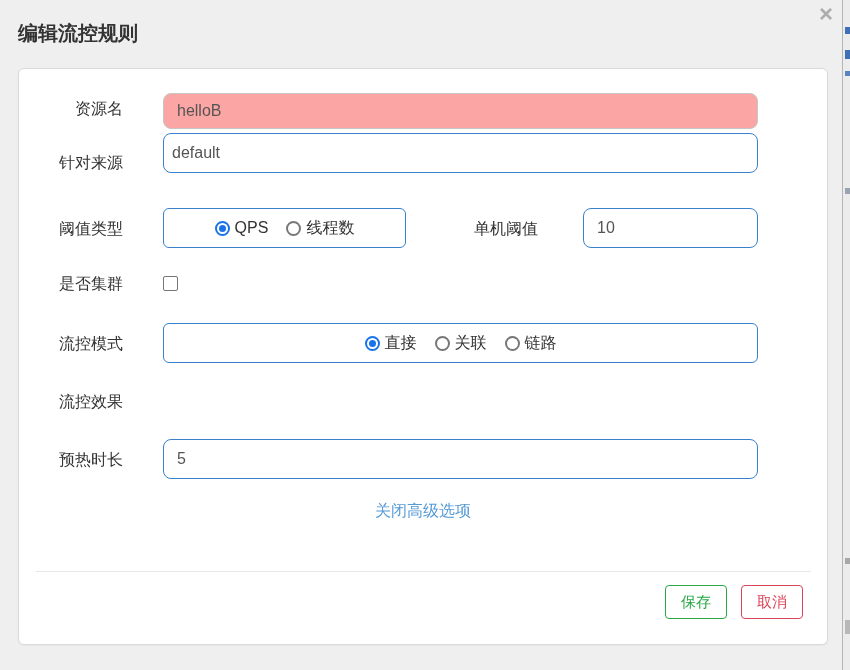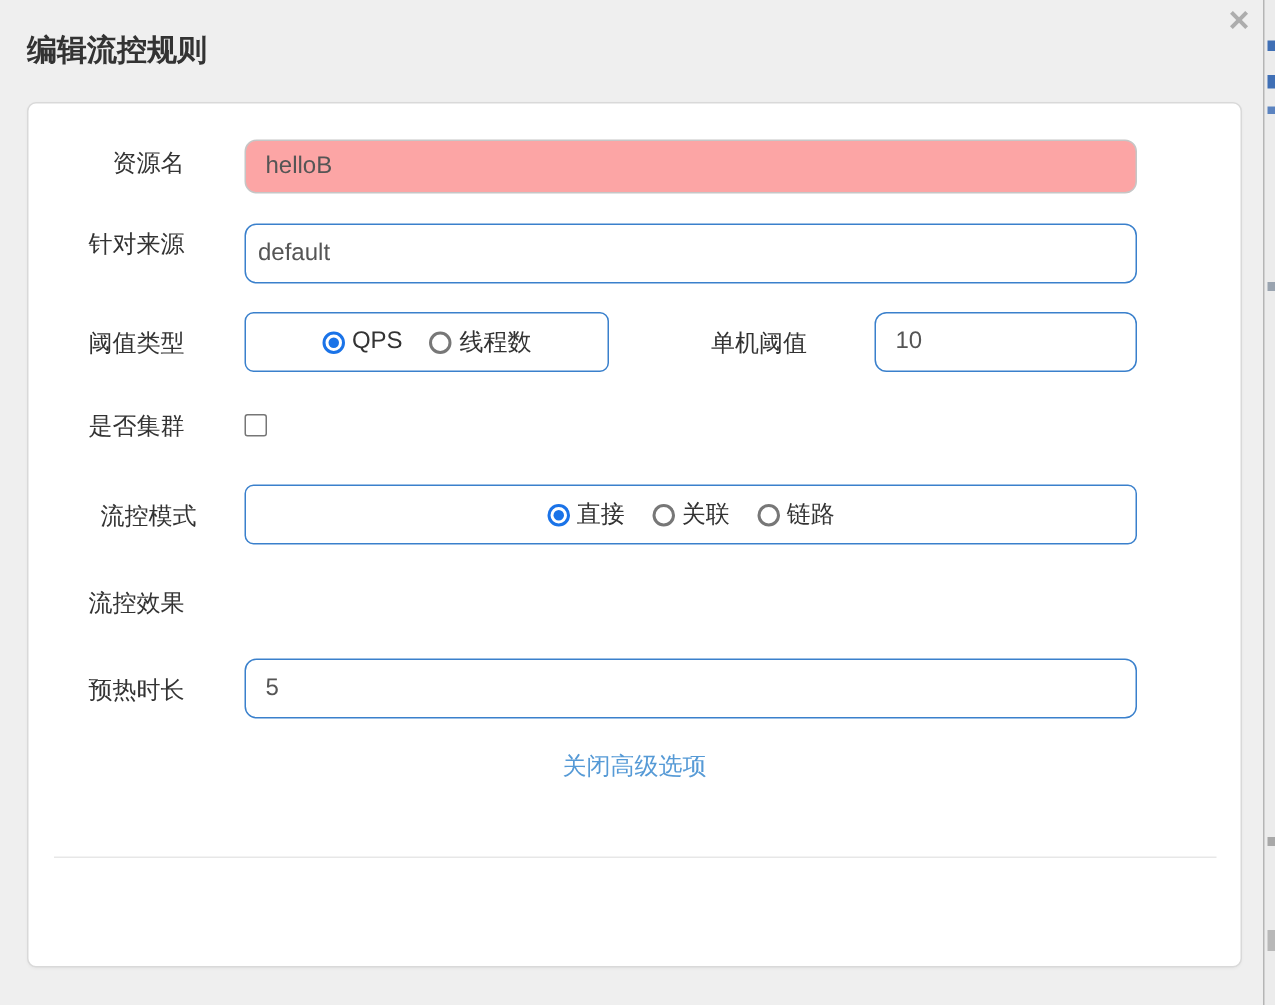--- a/index.html
+++ b/index.html
@@ -104,40 +104,40 @@
   <div class="scroll-mark" style="top:558px;height:6px;background:#a8a8a8;"></div>
   <div class="scroll-mark" style="top:620px;height:14px;background:#b8b8b8;"></div>
 </div>
 
 <div class="panel">
 
   <div class="row-label" style="top:30px;">资源名</div>
   <input class="txt-input disabled ctrl" style="top: 24px;" readonly="" value="helloB">
 
   <div class="row-label" style="top:84px;">针对来源</div>
-  <input class="txt-input ctrl" style="top: 80px; padding-left: 8px;" value="default">
+  <input class="txt-input ctrl" style="top: 64px; padding-left: 8px;" value="default">
 
   <div class="row-label" style="top:150px;">阈值类型</div>
   <div class="radio-box ctrl" style="top:139px;width:243px;">
     <span class="radio-item">
       <span class="radio-dot on"></span>
       <span>QPS</span>
     </span>
     <span class="radio-item">
       <span class="radio-dot"></span>
       <span>线程数</span>
     </span>
   </div>
   <div class="row-label" style="left:437px;width:100px;top:150px;text-align:center;">单机阈值</div>
   <input class="txt-input" style="position: absolute; left: 564px; top: 139px; width: 175px;" value="10">
 
   <div class="row-label" style="top:205px;">是否集群</div>
   <span class="checkbox ctrl" style="top:207px;"></span>
 
-  <div class="row-label" style="top:265px;margin-left:8px;">流控模式</div>
+  <div class="row-label" style="top:265px;">流控模式</div>
   <div class="radio-box ctrl" style="top:254px;width:595px;">
     <span class="radio-item">
       <span class="radio-dot on"></span>
       <span>直接</span>
     </span>
     <span class="radio-item">
       <span class="radio-dot"></span>
       <span>关联</span>
     </span>
     <span class="radio-item">
@@ -147,13 +147,17 @@
   </div>
 
   <div class="row-label" style="top:323px;">流控效果</div>
 
   <div class="row-label" style="top:381px;">预热时长</div>
   <input class="txt-input ctrl" style="top: 370px;" value="5">
 
   <div class="adv-link" style="top:432px;">关闭高级选项</div>
 
   <div class="divider" style="top:502px;"></div>
+  <div class="btn-bar">
+    <button class="btn btn-save">保存</button>
+    <button class="btn btn-cancel">取消</button>
+  </div>
 </div>
 
 </body></html>

